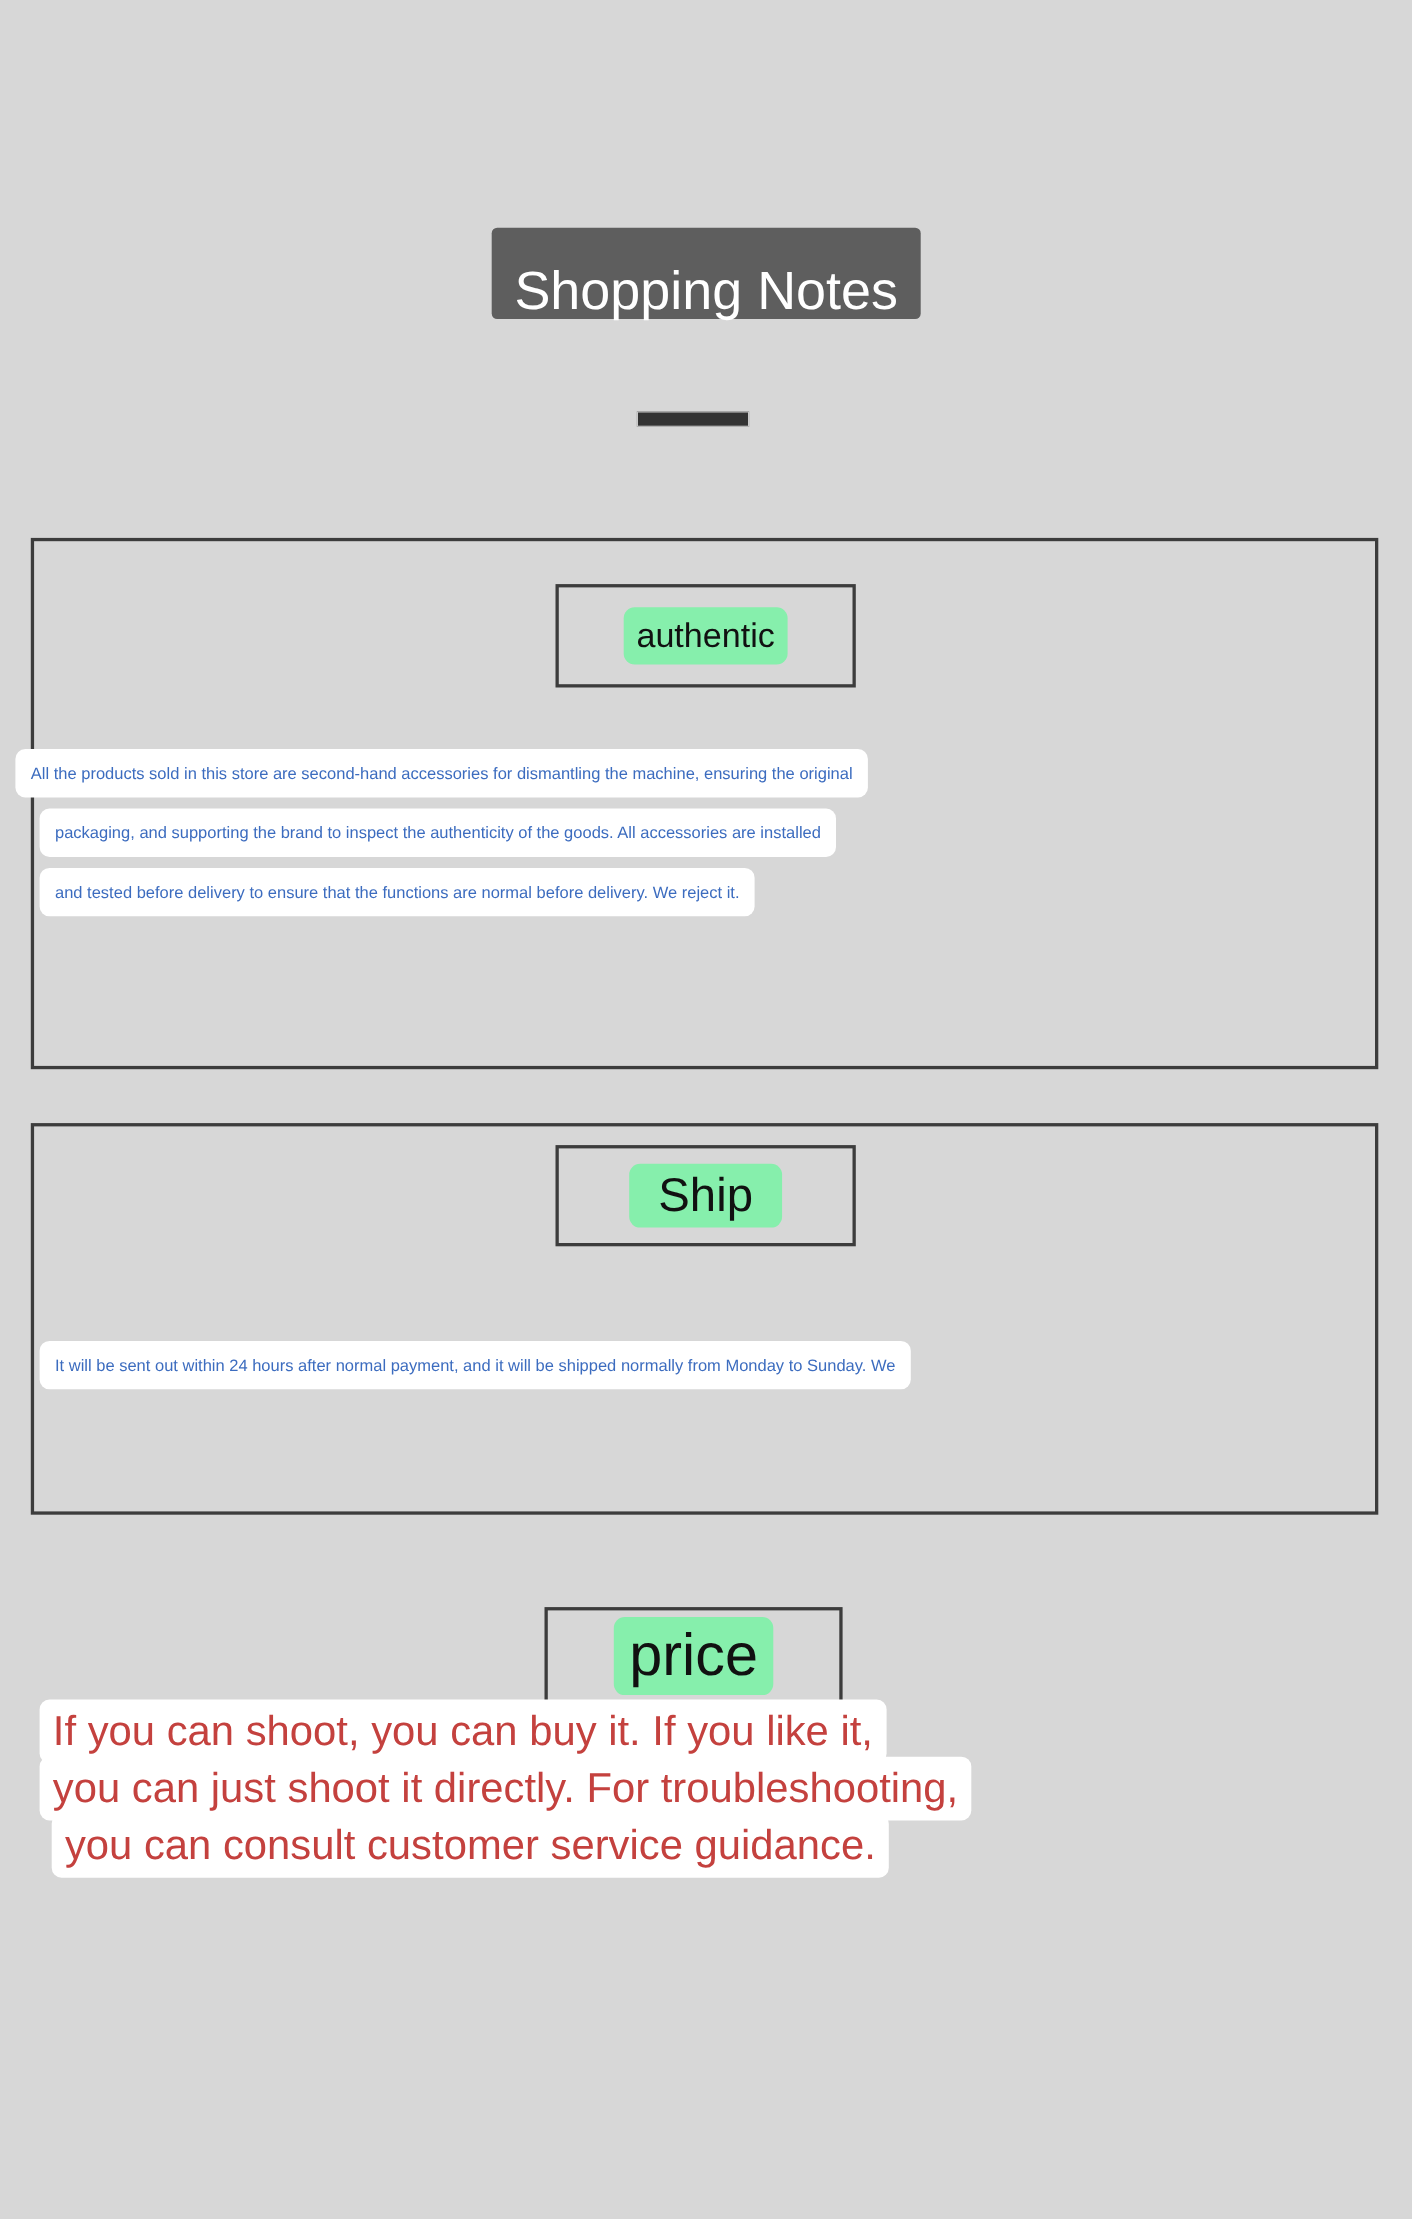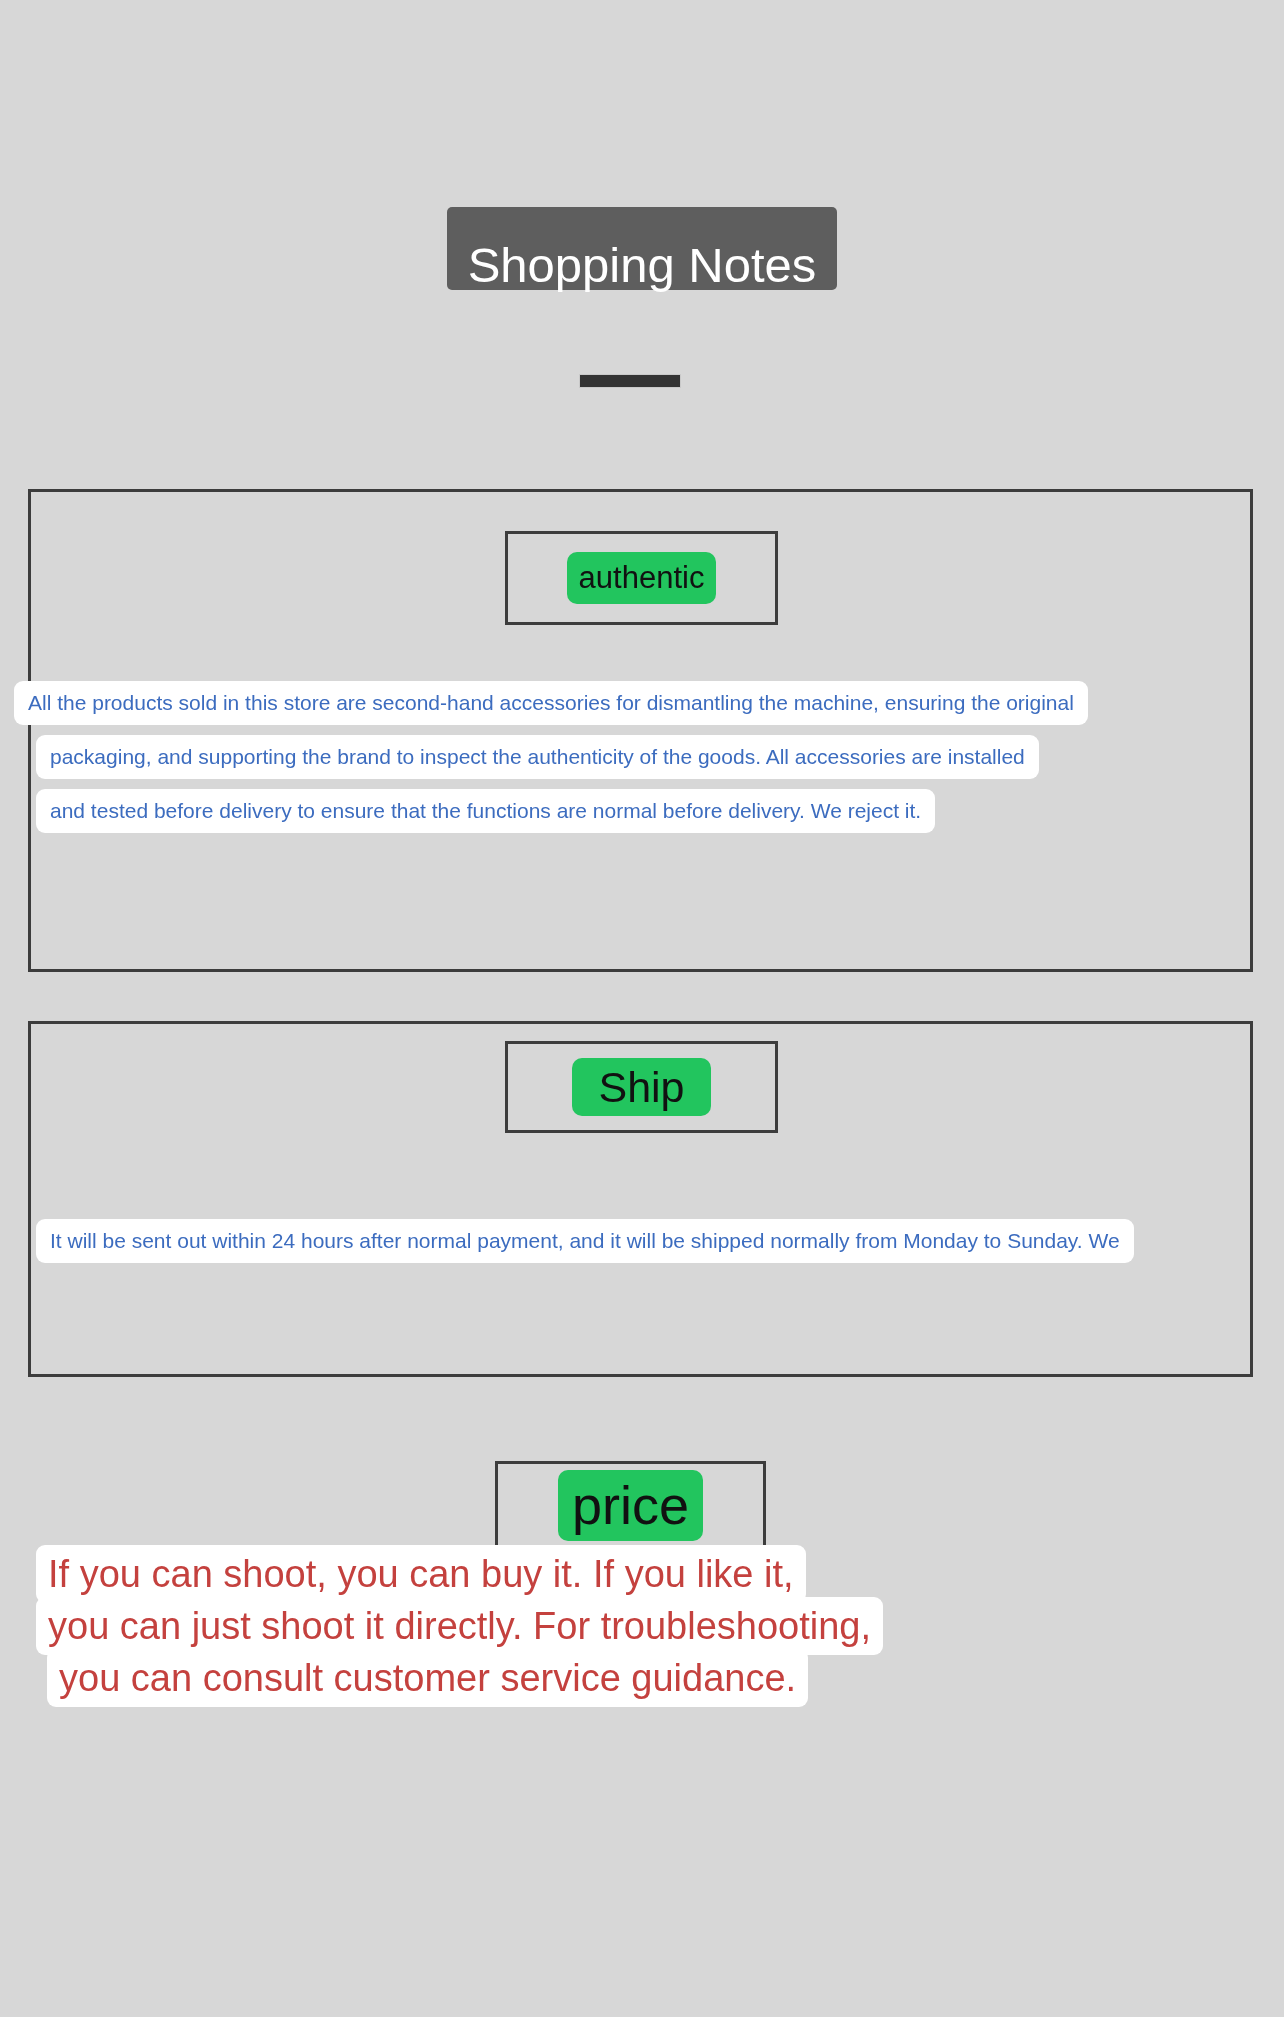--- a/index.html
+++ b/index.html
@@ -80,21 +80,21 @@
   .heading-box {
     position: absolute;
     border: 3px solid #3c3c3c;
     box-sizing: border-box;
     display: flex;
     align-items: center;
     justify-content: center;
     background: transparent;
   }
   .heading-box .chip {
-    background: #22c55e;
+    background: #86efac;
     border-radius: 10px;
     color: #111111;
     display: inline-block;
     white-space: nowrap;
   }
 
   .heading-authentic {
     left: 505px;
     top: 531px;
     width: 273px;
@@ -135,21 +135,21 @@
     position: absolute;
     background: #ffffff;
     border-radius: 9px;
     display: flex;
     align-items: center;
     white-space: nowrap;
     box-sizing: border-box;
   }
   .pill-blue {
     color: #3c6cbf;
-    font-size: 21px;
+    font-size: 15px;
     height: 44px;
     padding: 0 14px;
   }
   .pill-red {
     color: #c4413e;
     font-size: 38px;
     height: 52px;
     padding: 0 12px;
   }
 

